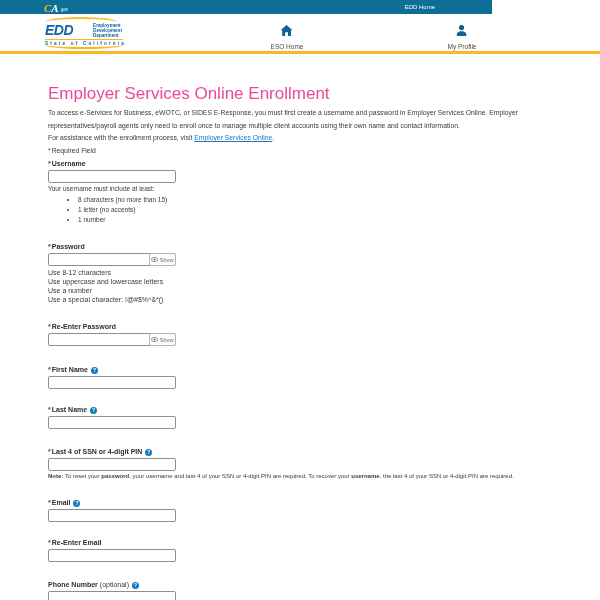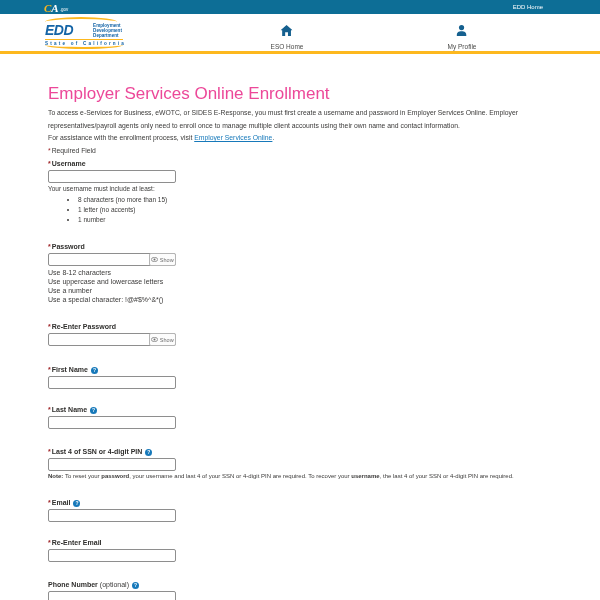--- a/index.html
+++ b/index.html
@@ -1,20 +1,20 @@
 <!DOCTYPE html>
 <html><head>
 <meta charset="utf-8">
 <style>
   html,body{margin:0;padding:0;background:#fff;}
   .page{position:relative;width:600px;height:600px;background:#fff;overflow:hidden;
         font-family:"Liberation Sans",sans-serif;color:#3b3a39;}
 
   
-  .topbar{position:absolute;top:0;left:0;width:600px;height:14px;background:#0d6e96;}
+  .topbar{position:absolute;top:0;left:0;width:492px;height:14px;background:#0d6e96;}
   .cagov{position:absolute;left:44px;top:0;height:14px;display:flex;align-items:flex-end;text-decoration:none;cursor:pointer;}
   .cagov-ca{font-family:"Liberation Serif",serif;font-style:italic;font-weight:bold;font-size:11px;line-height:12px;color:#fff;}
   .cagov-c{color:#fdb81e;}
   .cagov-gov{font-size:4.5px;color:#fff;margin-left:1px;line-height:8px;}
   .topbar-link{position:absolute;right:57px;top:4px;font-size:6px;color:#fff;text-decoration:none;cursor:pointer;}
 
   
   .header{position:absolute;top:14px;left:0;width:600px;height:37px;background:#fff;}
   .edd-logo{position:absolute;left:45px;top:3px;width:78px;text-decoration:none;cursor:pointer;display:block;}
   .swoosh-top{width:72px;height:3px;border-top:2px solid #fdb81e;border-radius:50%/100% 100% 0 0;}

